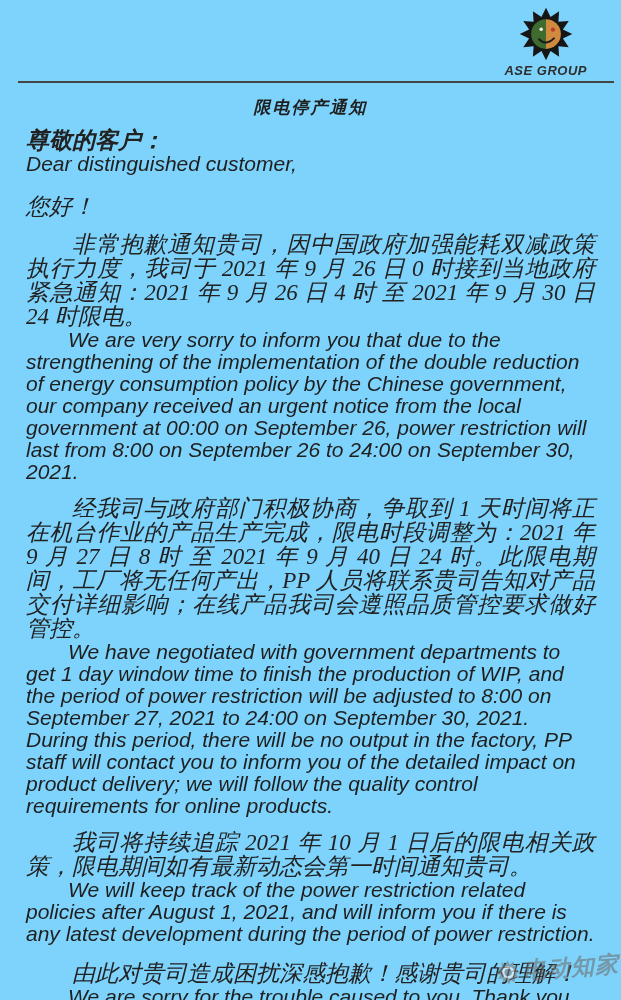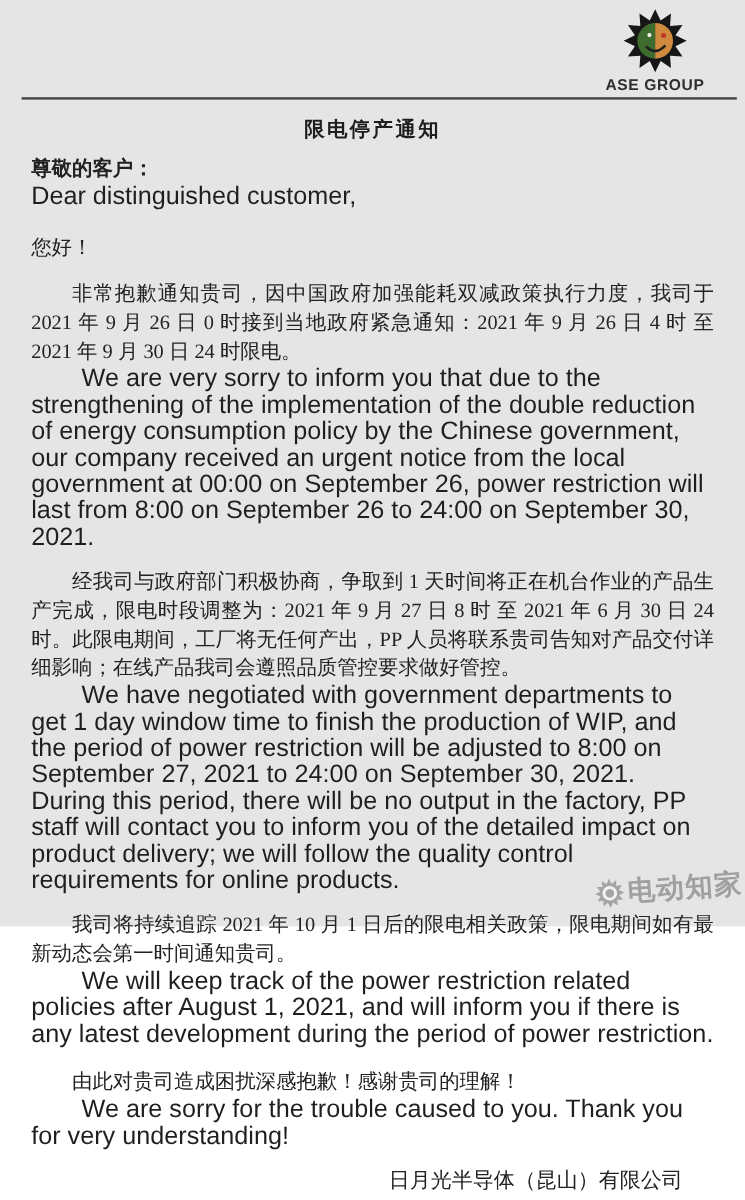--- a/index.html
+++ b/index.html
@@ -1,22 +1,23 @@
 <!DOCTYPE html>
 <html><head>
 <meta charset="utf-8">
 <style>
   * { margin: 0; padding: 0; box-sizing: border-box; }
   html, body { background: #ffffff; }
   body { width: 621px; height: 1000px; overflow: hidden; }
   .page {
-    width: 621px; height: 772px;
-    background: #e5e5e5;
+    width: 621px; height: 1000px;
+    background: #7dd3fc;
     position: relative;
     color: #262626;
+    font-style: italic;
   }
   
   .header {
     padding-top: 6px;
     display: flex;
     justify-content: flex-end;
     padding-right: 34px;
   }
   .logo-block { text-align: center; }
   .logo-mark { display: block; margin: 0 auto; }
@@ -51,21 +52,21 @@
     font-weight: bold;
     color: #171717;
   }
   
   .content {
     padding: 0 26px;
     margin-top: 10px;
   }
   .zh {
     font-family: "Liberation Serif", "DejaVu Serif", serif;
-    font-size: 17px;
+    font-size: 23px;
     line-height: 24px;
     color: #222222;
     text-align: justify;
   }
   .en {
     font-family: "Liberation Sans", sans-serif;
     font-size: 21px;
     line-height: 22px;
     color: #1f1f1f;
     text-align: left;
@@ -136,21 +137,21 @@
     <div class="zh salutation-zh">尊敬的客户：</div>
     <div class="en">Dear distinguished customer,</div>
     <div class="zh greeting">您好！</div>
 
     <div class="para">
       <div class="zh">非常抱歉通知贵司，因中国政府加强能耗双减政策执行力度，我司于 2021 年 9 月 26 日 0 时接到当地政府紧急通知：2021 年 9 月 26 日 4 时 至 2021 年 9 月 30 日 24 时限电。</div>
       <div class="en">We are very sorry to inform you that due to the strengthening of the implementation of the double reduction of energy consumption policy by the Chinese government, our company received an urgent notice from the local government at 00:00 on September 26, power restriction will last from 8:00 on September 26 to 24:00 on September 30, 2021.</div>
     </div>
 
     <div class="para">
-      <div class="zh">经我司与政府部门积极协商，争取到 1 天时间将正在机台作业的产品生产完成，限电时段调整为：2021 年 9 月 27 日 8 时 至 2021 年 6 月 30 日 24 时。此限电期间，工厂将无任何产出，PP 人员将联系贵司告知对产品交付详细影响；在线产品我司会遵照品质管控要求做好管控。</div>
+      <div class="zh">经我司与政府部门积极协商，争取到 1 天时间将正在机台作业的产品生产完成，限电时段调整为：2021 年 9 月 27 日 8 时 至 2021 年 9 月 40 日 24 时。此限电期间，工厂将无任何产出，PP 人员将联系贵司告知对产品交付详细影响；在线产品我司会遵照品质管控要求做好管控。</div>
       <div class="en">We have negotiated with government departments to get 1 day window time to finish the production of WIP, and the period of power restriction will be adjusted to 8:00 on September 27, 2021 to 24:00 on September 30, 2021. During this period, there will be no output in the factory, PP staff will contact you to inform you of the detailed impact on product delivery; we will follow the quality control requirements for online products.</div>
     </div>
 
     <div class="para">
       <div class="zh">我司将持续追踪 2021 年 10 月 1 日后的限电相关政策，限电期间如有最新动态会第一时间通知贵司。</div>
       <div class="en">We will keep track of the power restriction related policies after August 1, 2021, and will inform you if there is any latest development during the period of power restriction.</div>
     </div>
 
     <div class="para">
     </div>

